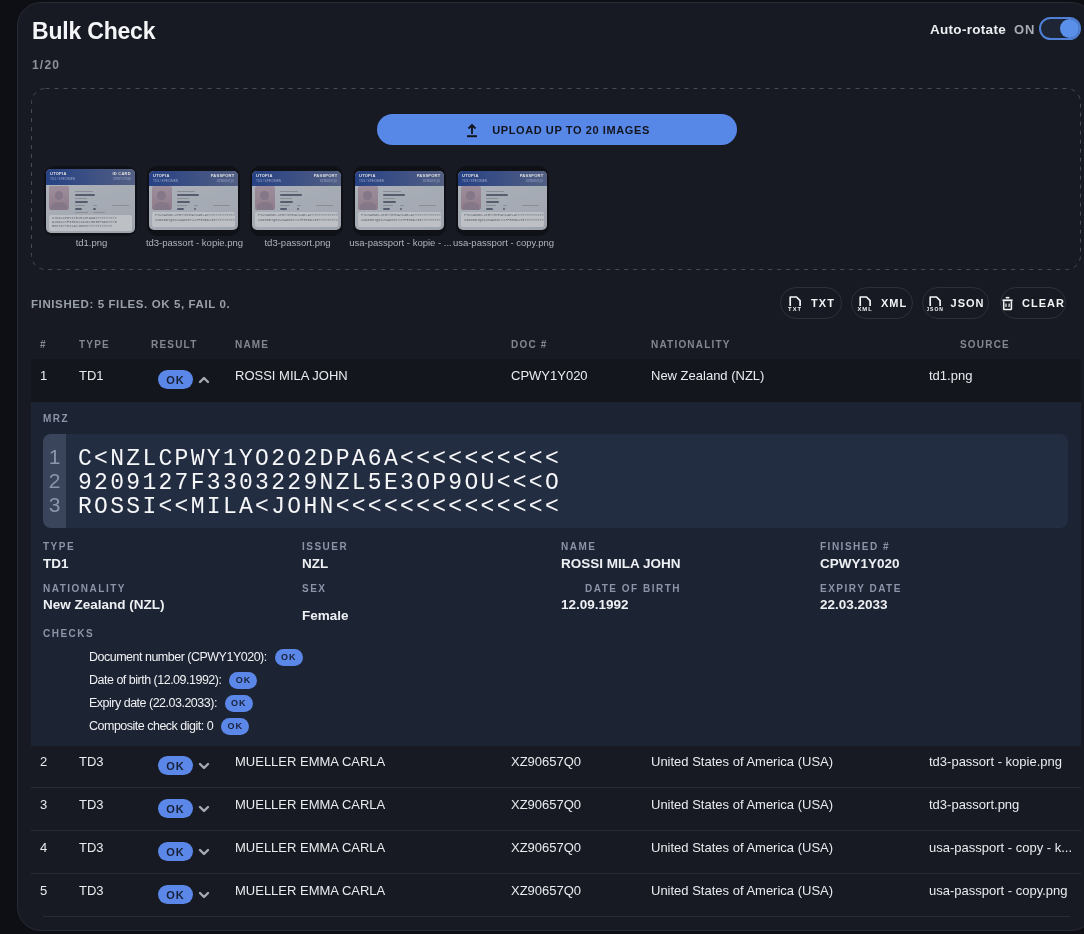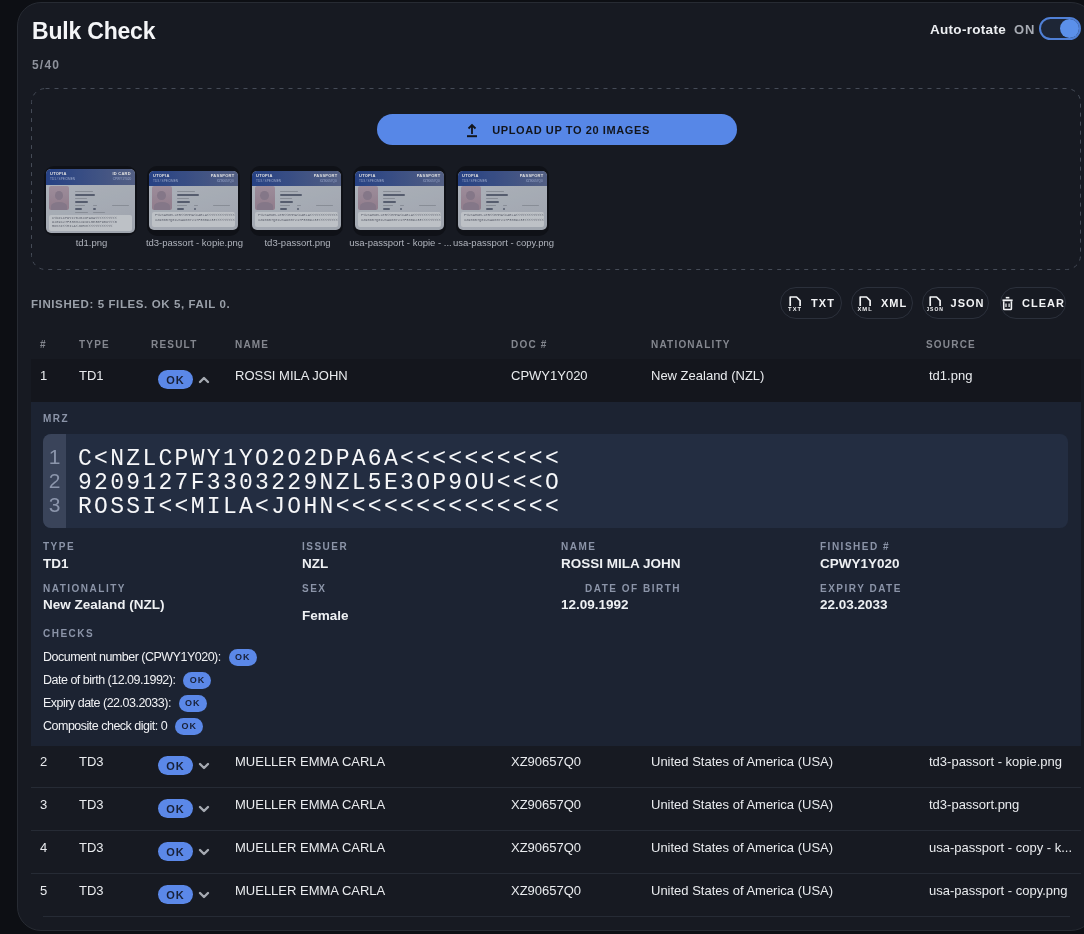--- a/index.html
+++ b/index.html
@@ -62,31 +62,31 @@
   .chev { position:absolute; left:166px; top:14px; }
   
   .panel { left:31px; top:402px; width:1050px; height:344px; background:#1c2332; }
   .plabel { position:absolute; font-size:10px; font-weight:bold; color:#8b94a8; letter-spacing:1.5px; }
   .mrzbox { position:absolute; left:12px; top:32px; width:1025px; height:94px; background:#232d41; border-radius:8px; }
   .gutter { position:absolute; left:0; top:0; width:23px; height:94px; background:#3a445a; border-radius:8px 0 0 8px;
     text-align:center; font-size:21px; color:#8b95ab; line-height:24px; padding-top:11px; }
   .mrztext { position:absolute; left:35px; top:13px; font-family:"Liberation Mono", monospace;
     font-size:23px; letter-spacing:2.3px; color:#f6f7f9; line-height:24px; white-space:pre; }
   .gval { position:absolute; font-size:13.5px; font-weight:bold; color:#eef0f3; white-space:nowrap; }
-  .ckline { position:absolute; font-size:12.5px; letter-spacing:-0.5px; color:#f0f1f4; white-space:nowrap; }
+  .ckline { position:absolute; font-size:12.5px; letter-spacing:-0.5px; color:#f0f1f4; white-space:nowrap;margin-left:46px; }
   .ckbadge { display:inline-block; vertical-align:1px; margin-left:5px; width:28px; height:17px; border-radius:9px;
     background:#5b88e8; color:#182037; font-size:9px; font-weight:bold; letter-spacing:1px;
     text-align:center; line-height:17px; }
 </style>
 </head>
 <body>
 <div class="card"></div>
 
 <div class="abs h1">Bulk Check</div>
-<div class="abs count">5/40</div>
+<div class="abs count">1/20</div>
 <div class="abs arot" style="right:78px;">Auto-rotate</div>
 <div class="abs aron" style="left:1014px;">ON</div>
 <div class="abs toggle">
     <div class="knob"></div>
   </div>
 
 <svg class="abs" style="left:31px; top:88px;" width="1050" height="182">
     <rect x="0.5" y="0.5" width="1049" height="181" rx="14" fill="none" stroke="#454b57" stroke-dasharray="4 5"></rect>
   </svg>
 <div class="abs upbtn">
@@ -296,21 +296,21 @@
   </svg>
   <span>CLEAR</span>
 </div>
 
 <div class="abs thead" style="left:40px;">#</div>
 <div class="abs thead" style="left:79px;">TYPE</div>
 <div class="abs thead" style="left:151px;">RESULT</div>
 <div class="abs thead" style="left:235px;">NAME</div>
 <div class="abs thead" style="left:511px;">DOC #</div>
 <div class="abs thead" style="left:651px;">NATIONALITY</div>
-<div class="abs thead" style="left:926px;">SOURCE</div>
+<div class="abs thead" style="left:960px;">SOURCE</div>
 
 <div class="abs row row1" id="row1">
     <div class="cell" style="left:9px;">1</div>
   <div class="cell" style="left:48px;">TD1</div>
   <div class="badge">OK</div>
     <svg class="chev" width="14" height="14" viewBox="0 0 14 14" fill="none" stroke="#a6aab2" stroke-width="2.4" stroke-linecap="round" stroke-linejoin="round">
       <path d="M3 9 L7 5 L11 9"></path>
     </svg>
   <div class="cell" style="left:204px;">ROSSI MILA JOHN</div>
   <div class="cell" style="left:480px;">CPWY1Y020</div>

